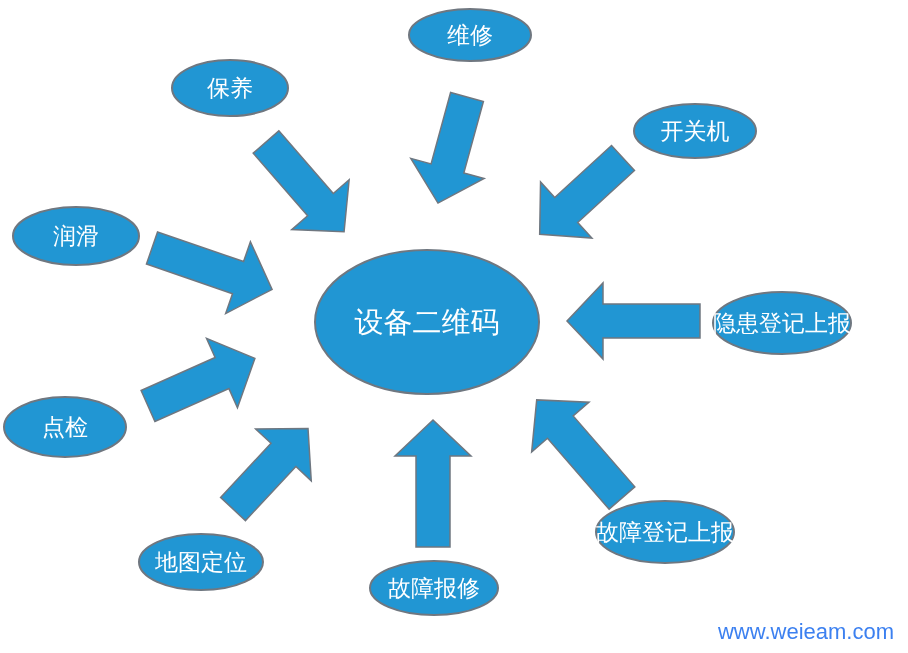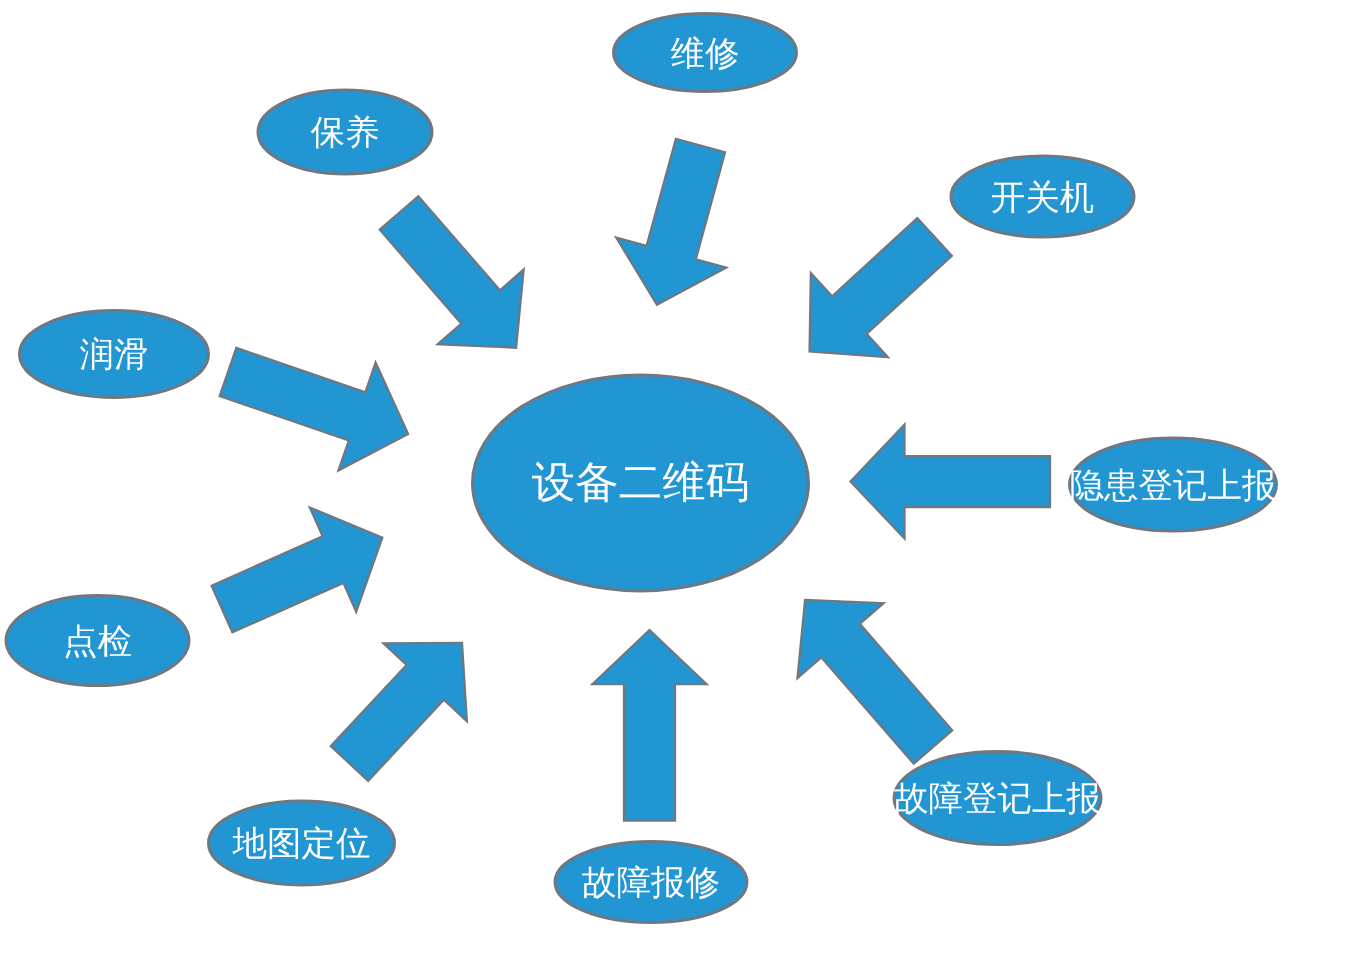--- a/index.html
+++ b/index.html
@@ -115,13 +115,14 @@
       <ellipse class="node-ellipse" cx="695" cy="131" rx="61" ry="27"></ellipse>
       <text class="node-label" x="695" y="131">开关机</text>
     </g>
 
     <g>
       <ellipse class="node-ellipse" cx="427" cy="322" rx="112" ry="72"></ellipse>
       <text class="node-label center-label" x="427" y="322">设备二维码</text>
     </g>
   </svg>
 
+  <div class="watermark">www.weieam.com</div>
 </div>
 
 </body></html>

